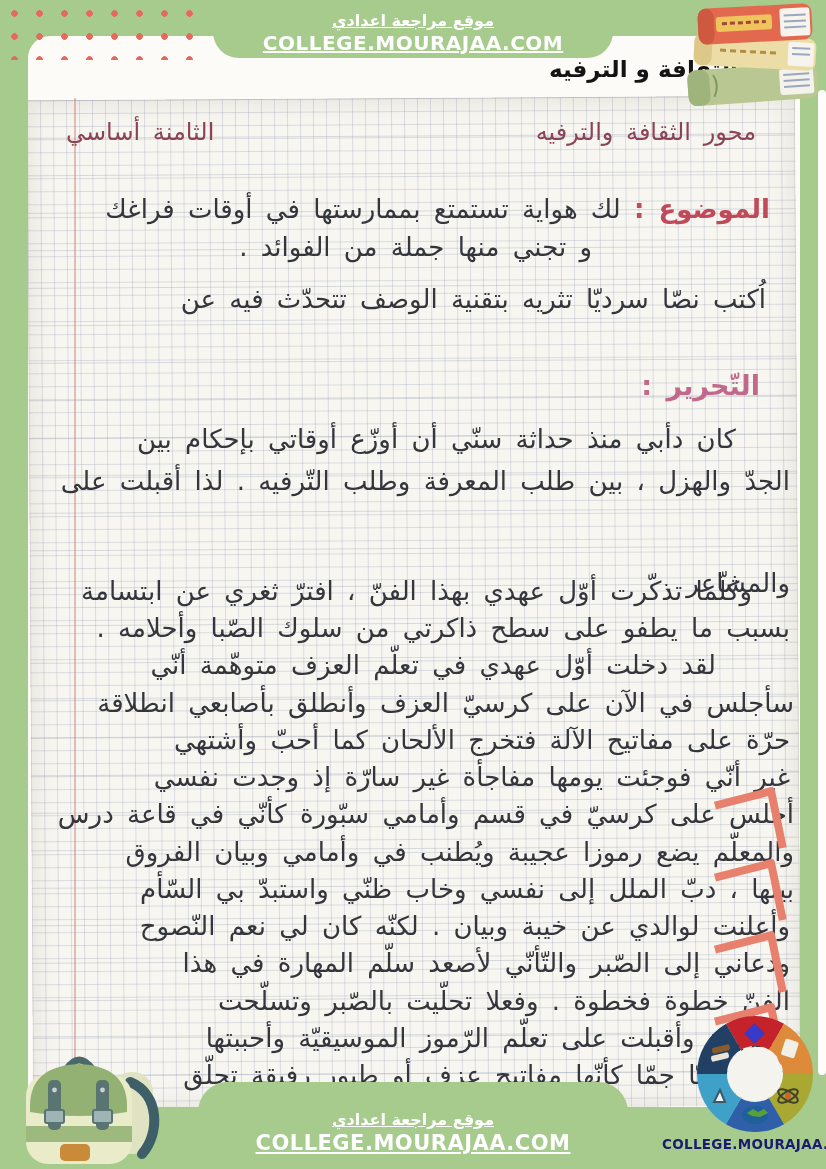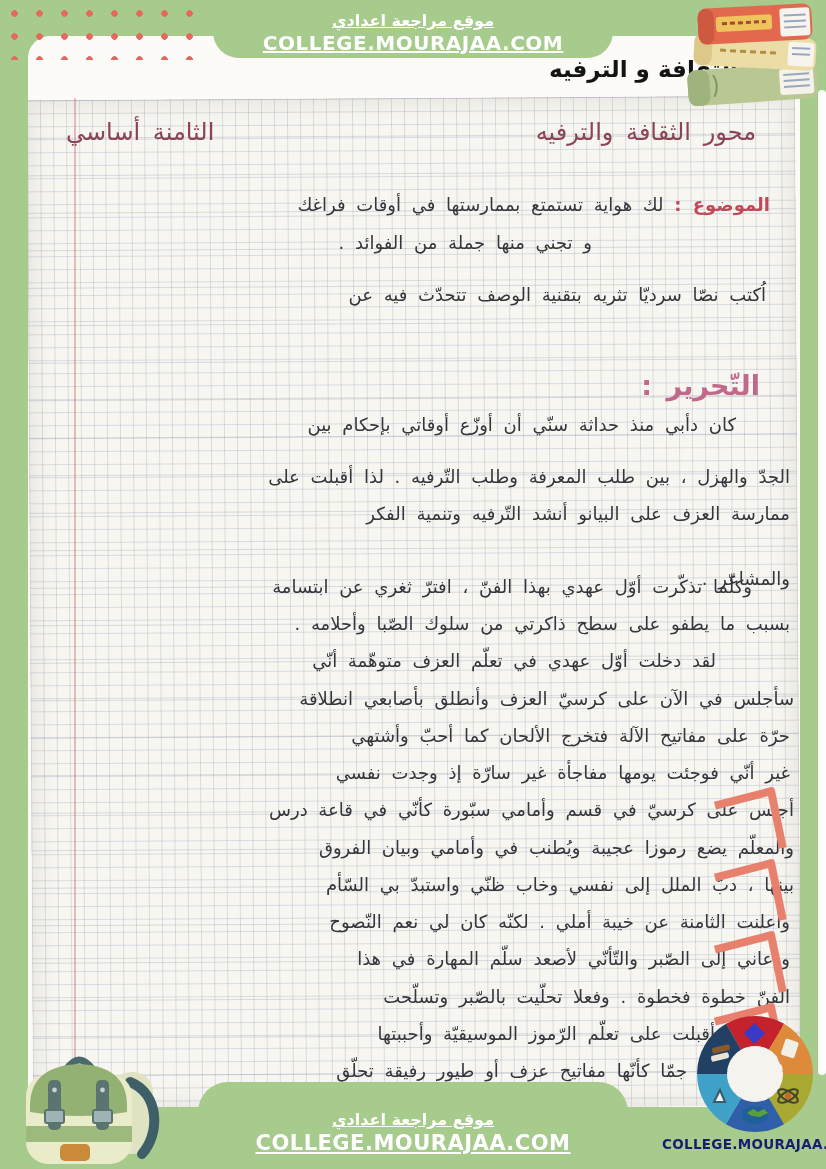--- a/index.html
+++ b/index.html
@@ -17,21 +17,21 @@
         background-color:#f7f6f1;
         background-image:
           linear-gradient(rgba(150,158,182,.30) 1px,rgba(0,0,0,0) 1px),
           linear-gradient(90deg,rgba(150,158,182,.30) 1px,rgba(0,0,0,0) 1px),
           linear-gradient(rgba(130,138,162,.28) 1px,rgba(0,0,0,0) 1px);
         background-size:13px 13px,13px 13px,100% 37.5px;
         transform:rotate(-0.35deg);
         box-shadow:inset 0 0 28px rgba(120,110,90,.18);}
   .marginline{left:46px;top:62px;bottom:6px;width:2px;background:rgba(205,115,115,.45);}
   
-  .hw{position:absolute;direction:rtl;white-space:nowrap;font-size:18px;
+  .hw{position:absolute;direction:rtl;white-space:nowrap;font-size:26px;
       word-spacing:5px;color:#35363c;z-index:2;font-family:"DejaVu Sans",sans-serif;}
   .ink{color:#8c4356;}
   .lab-red{color:#c0495a;font-weight:bold;}
   .lab-pink{color:#c2688a;font-weight:bold;}
   .printed-title{position:absolute;top:20px;right:62px;direction:rtl;font-size:23px;
       font-weight:600;color:#141414;z-index:2;}
   
   .hband{left:50%;transform:translateX(-50%);top:0;width:400px;height:58px;
       background:#a7ca8d;border-radius:0 0 26px 26px;z-index:5;}
   .htext1{left:0;right:0;top:11px;text-align:center;color:#fff;font-weight:bold;
@@ -73,34 +73,33 @@
   <div class="hw" style="top:158px;right:30px;">
     <span class="lab-red">الموضوع :</span>
     <span>لك هواية تستمتع بممارستها في أوقات فراغك</span>
   </div>
   <div class="hw" style="top:196px;right:208px;">و تجني منها جملة من الفوائد .</div>
 
   <div class="hw" style="top:248px;right:34px;">اُكتب نصّا سرديّا تثريه بتقنية الوصف تتحدّث فيه عن</div>
 
   <div class="hw lab-pink" style="top:334px;right:40px;font-size:27px;">التّحرير :</div>
 
-  <div class="hw" style="top:378px;right:64px;margin-left:40px;">كان دأبي منذ حداثة سنّي أن أوزّع أوقاتي بإحكام بين</div>
+  <div class="hw" style="top:388px;right:64px;margin-left:40px;">كان دأبي منذ حداثة سنّي أن أوزّع أوقاتي بإحكام بين</div>
   <div class="hw" style="top:430px;right:10px;">الجدّ والهزل ، بين طلب المعرفة وطلب التّرفيه . لذا أقبلت على</div>
-  <div class="hw" style="top:467px;right:10px;">ممارسة العزف على البيانو أنشد التّرفيه وتنمية الفكر</div>
   <div class="hw" style="top:532px;right:10px;">والمشاعر .</div>
   <div class="hw" style="top:540px;right:48px;">وكلّما تذكّرت أوّل عهدي بهذا الفنّ ، افترّ ثغري عن ابتسامة</div>
   <div class="hw" style="top:577px;right:10px;margin-left:44px;">بسبب ما يطفو على سطح ذاكرتي من سلوك الصّبا وأحلامه .</div>
   <div class="hw" style="top:614px;right:84px;">لقد دخلت أوّل عهدي في تعلّم العزف متوهّمة أنّي</div>
   <div class="hw" style="top:652px;right:6px;">سأجلس في الآن على كرسيّ العزف وأنطلق بأصابعي انطلاقة</div>
   <div class="hw" style="top:689px;right:10px;">حرّة على مفاتيح الآلة فتخرج الألحان كما أحبّ وأشتهي</div>
   <div class="hw" style="top:726px;right:10px;">غير أنّي فوجئت يومها مفاجأة غير سارّة إذ وجدت نفسي</div>
   <div class="hw" style="top:763px;right:6px;">أجلس على كرسيّ في قسم وأمامي سبّورة كأنّي في قاعة درس</div>
   <div class="hw" style="top:801px;right:6px;">والمعلّم يضع رموزا عجيبة ويُطنب في وأمامي وبيان الفروق</div>
   <div class="hw" style="top:838px;right:6px;">بينها ، دبّ الملل إلى نفسي وخاب ظنّي واستبدّ بي السّأم</div>
-  <div class="hw" style="top:875px;right:10px;">وأعلنت الثامنة عن خيبة أملي . لكنّه كان لي نعم النّصوح</div>
+  <div class="hw" style="top:875px;right:10px;">وأعلنت لوالدي عن خيبة وبيان . لكنّه كان لي نعم النّصوح</div>
   <div class="hw" style="top:912px;right:10px;">ودعاني إلى الصّبر والتّأنّي لأصعد سلّم المهارة في هذا</div>
   <div class="hw" style="top:950px;right:10px;">الفنّ خطوة فخطوة . وفعلا تحلّيت بالصّبر وتسلّحت</div>
   <div class="hw" style="top:987px;right:6px;">بالعزيمة وأقبلت على تعلّم الرّموز الموسيقيّة وأحببتها</div>
   <div class="hw" style="top:1024px;right:80px;">حبّا جمّا كأنّها مفاتيح عزف أو طيور رفيقة تحلّق</div>
 </div>
 
 <div class="abs hband"></div>
 <div class="abs htext1">موقع مراجعة اعدادي</div>
 <div class="abs htext2">COLLEGE.MOURAJAA.COM</div>
 

